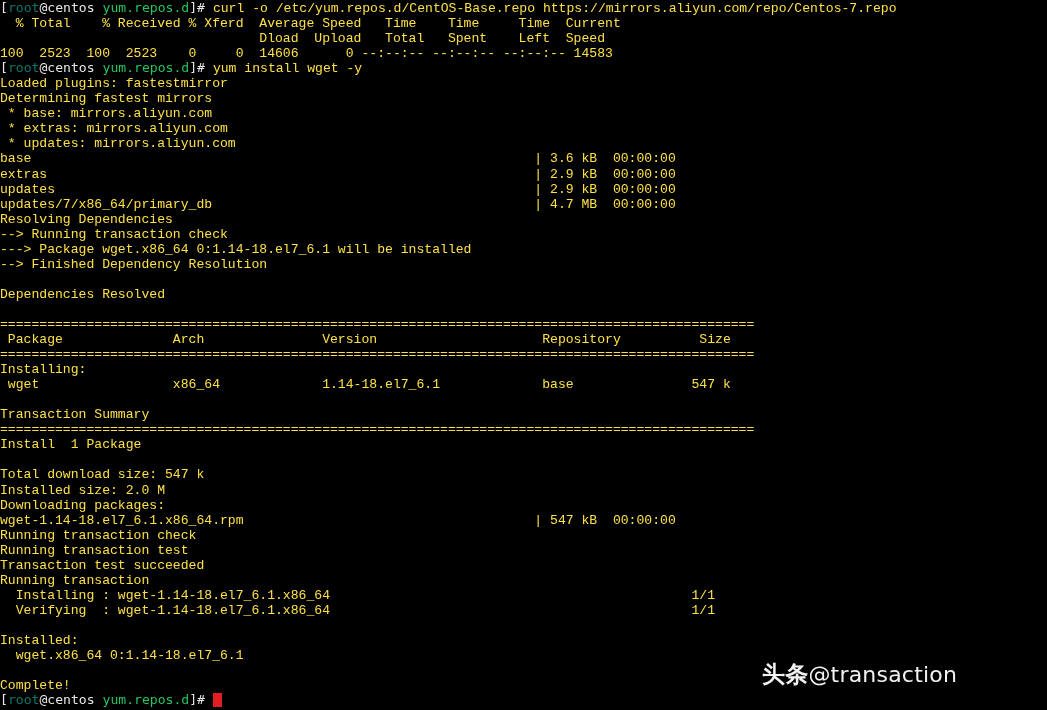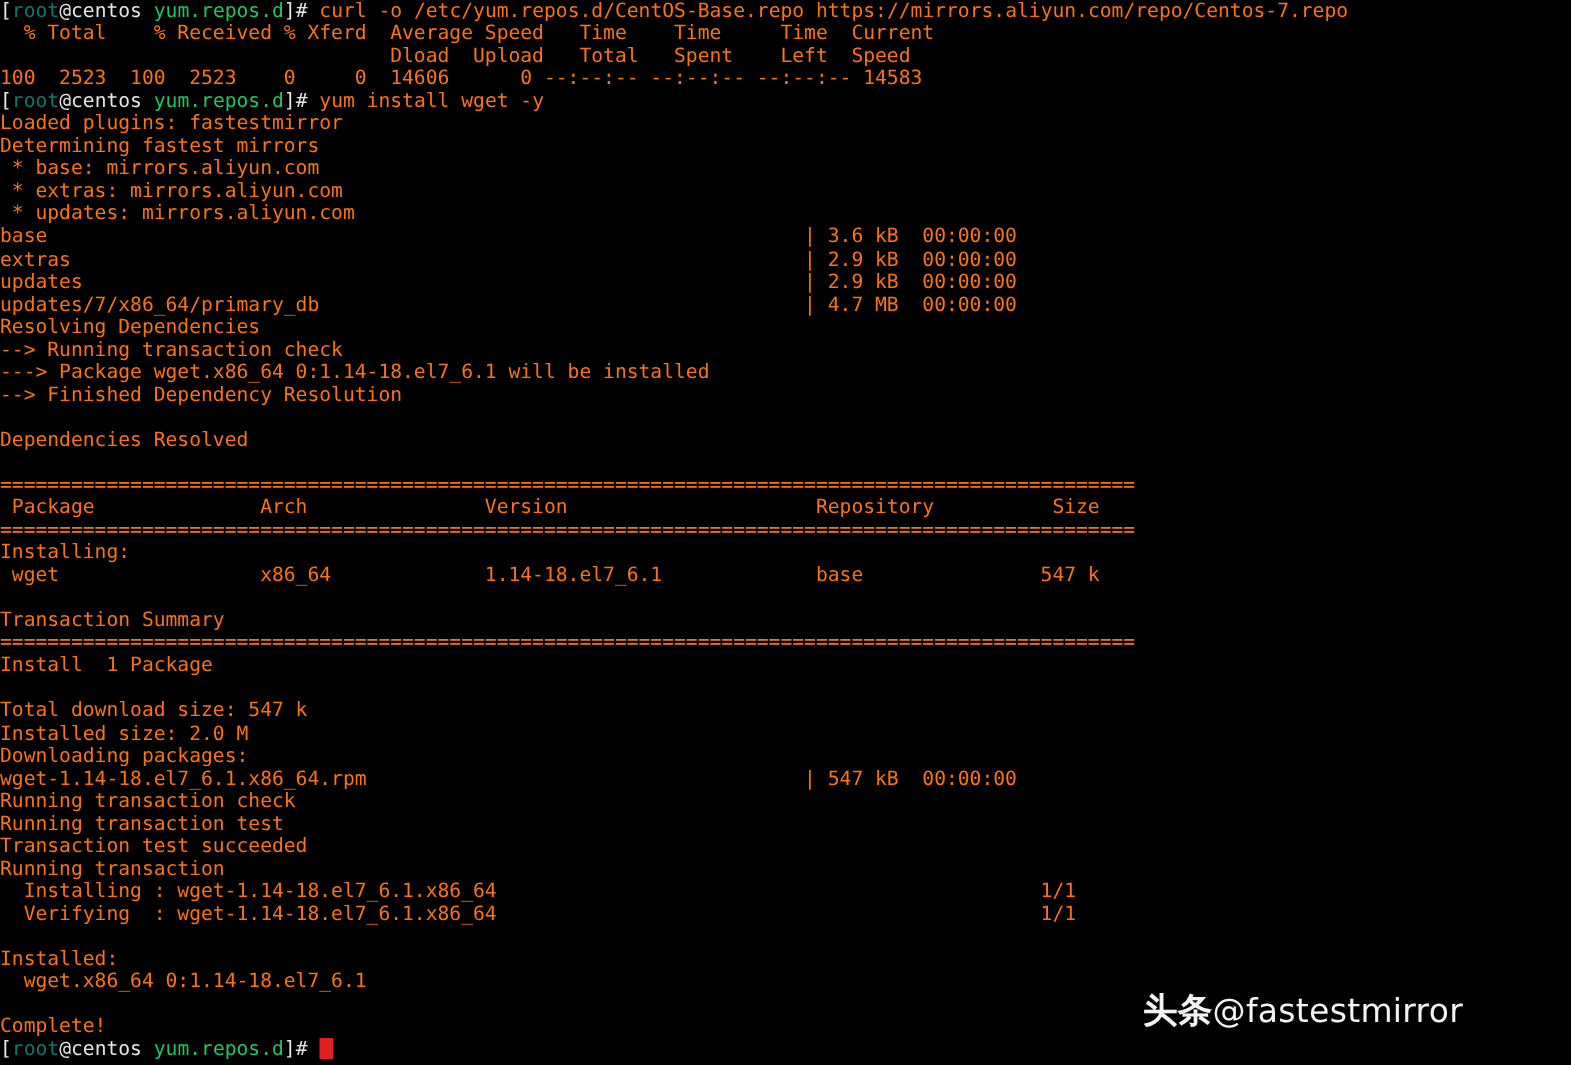--- a/index.html
+++ b/index.html
@@ -36,21 +36,21 @@
     color: #d8d8d8;
   }
 
   .row {
     height: 15.05px;
     white-space: pre;
     font-variant-ligatures: none;
   }
 
   
-  .c-default { color: #f97316; }
+  .c-default { color: #fde047; font-family: Liberation Mono, monospace; }
   .c-white   { color: #e6e6e6; }
   .c-green   { color: #0f766e; }
   .c-magenta { color: #22c55e; }
 
   .cursor {
     display: inline-block;
     width: 9.37px;
     height: 13.5px;
     background: #e02020;
     vertical-align: -2.5px;
@@ -74,16 +74,16 @@
   }
 </style>
 </head>
 <body>
 
 <div id="terminal">
 
   <div id="screen"><div class="row"><span class="c-white">[</span><span class="c-green">root</span><span class="c-white">@centos </span><span class="c-magenta">yum.repos.d</span><span class="c-white">]# </span><span class="c-default">curl -o /etc/yum.repos.d/CentOS-Base.repo https://mirrors.aliyun.com/repo/Centos-7.repo</span></div><div class="row"><span class="c-default">  % Total    % Received % Xferd  Average Speed   Time    Time     Time  Current</span></div><div class="row"><span class="c-default">                                 Dload  Upload   Total   Spent    Left  Speed</span></div><div class="row"><span class="c-default">100  2523  100  2523    0     0  14606      0 --:--:-- --:--:-- --:--:-- 14583</span></div><div class="row"><span class="c-white">[</span><span class="c-green">root</span><span class="c-white">@centos </span><span class="c-magenta">yum.repos.d</span><span class="c-white">]# </span><span class="c-default">yum install wget -y</span></div><div class="row"><span class="c-default">Loaded plugins: fastestmirror</span></div><div class="row"><span class="c-default">Determining fastest mirrors</span></div><div class="row"><span class="c-default"> * base: mirrors.aliyun.com</span></div><div class="row"><span class="c-default"> * extras: mirrors.aliyun.com</span></div><div class="row"><span class="c-default"> * updates: mirrors.aliyun.com</span></div><div class="row"><span class="c-default">base                                                                | 3.6 kB  00:00:00</span></div><div class="row"><span class="c-default">extras                                                              | 2.9 kB  00:00:00</span></div><div class="row"><span class="c-default">updates                                                             | 2.9 kB  00:00:00</span></div><div class="row"><span class="c-default">updates/7/x86_64/primary_db                                         | 4.7 MB  00:00:00</span></div><div class="row"><span class="c-default">Resolving Dependencies</span></div><div class="row"><span class="c-default">--&gt; Running transaction check</span></div><div class="row"><span class="c-default">---&gt; Package wget.x86_64 0:1.14-18.el7_6.1 will be installed</span></div><div class="row"><span class="c-default">--&gt; Finished Dependency Resolution</span></div><div class="row"><span class="c-default"></span></div><div class="row"><span class="c-default">Dependencies Resolved</span></div><div class="row"><span class="c-default"></span></div><div class="row"><span class="c-default">================================================================================================</span></div><div class="row"><span class="c-default"> Package              Arch               Version                     Repository          Size</span></div><div class="row"><span class="c-default">================================================================================================</span></div><div class="row"><span class="c-default">Installing:</span></div><div class="row"><span class="c-default"> wget                 x86_64             1.14-18.el7_6.1             base               547 k</span></div><div class="row"><span class="c-default"></span></div><div class="row"><span class="c-default">Transaction Summary</span></div><div class="row"><span class="c-default">================================================================================================</span></div><div class="row"><span class="c-default">Install  1 Package</span></div><div class="row"><span class="c-default"></span></div><div class="row"><span class="c-default">Total download size: 547 k</span></div><div class="row"><span class="c-default">Installed size: 2.0 M</span></div><div class="row"><span class="c-default">Downloading packages:</span></div><div class="row"><span class="c-default">wget-1.14-18.el7_6.1.x86_64.rpm                                     | 547 kB  00:00:00</span></div><div class="row"><span class="c-default">Running transaction check</span></div><div class="row"><span class="c-default">Running transaction test</span></div><div class="row"><span class="c-default">Transaction test succeeded</span></div><div class="row"><span class="c-default">Running transaction</span></div><div class="row"><span class="c-default">  Installing : wget-1.14-18.el7_6.1.x86_64                                              1/1 </span></div><div class="row"><span class="c-default">  Verifying  : wget-1.14-18.el7_6.1.x86_64                                              1/1 </span></div><div class="row"><span class="c-default"></span></div><div class="row"><span class="c-default">Installed:</span></div><div class="row"><span class="c-default">  wget.x86_64 0:1.14-18.el7_6.1</span></div><div class="row"><span class="c-default"></span></div><div class="row"><span class="c-default">Complete!</span></div><div class="row"><span class="c-white">[</span><span class="c-green">root</span><span class="c-white">@centos </span><span class="c-magenta">yum.repos.d</span><span class="c-white">]# </span><span class="c-default"></span><span class="cursor"></span></div></div>
 
   <div id="watermark">
-    <span>头条</span><span class="wm-at">@fastestmirror</span>
+    <span>头条</span><span class="wm-at">@transaction</span>
   </div>
 
 </div>
 
 </body></html>

